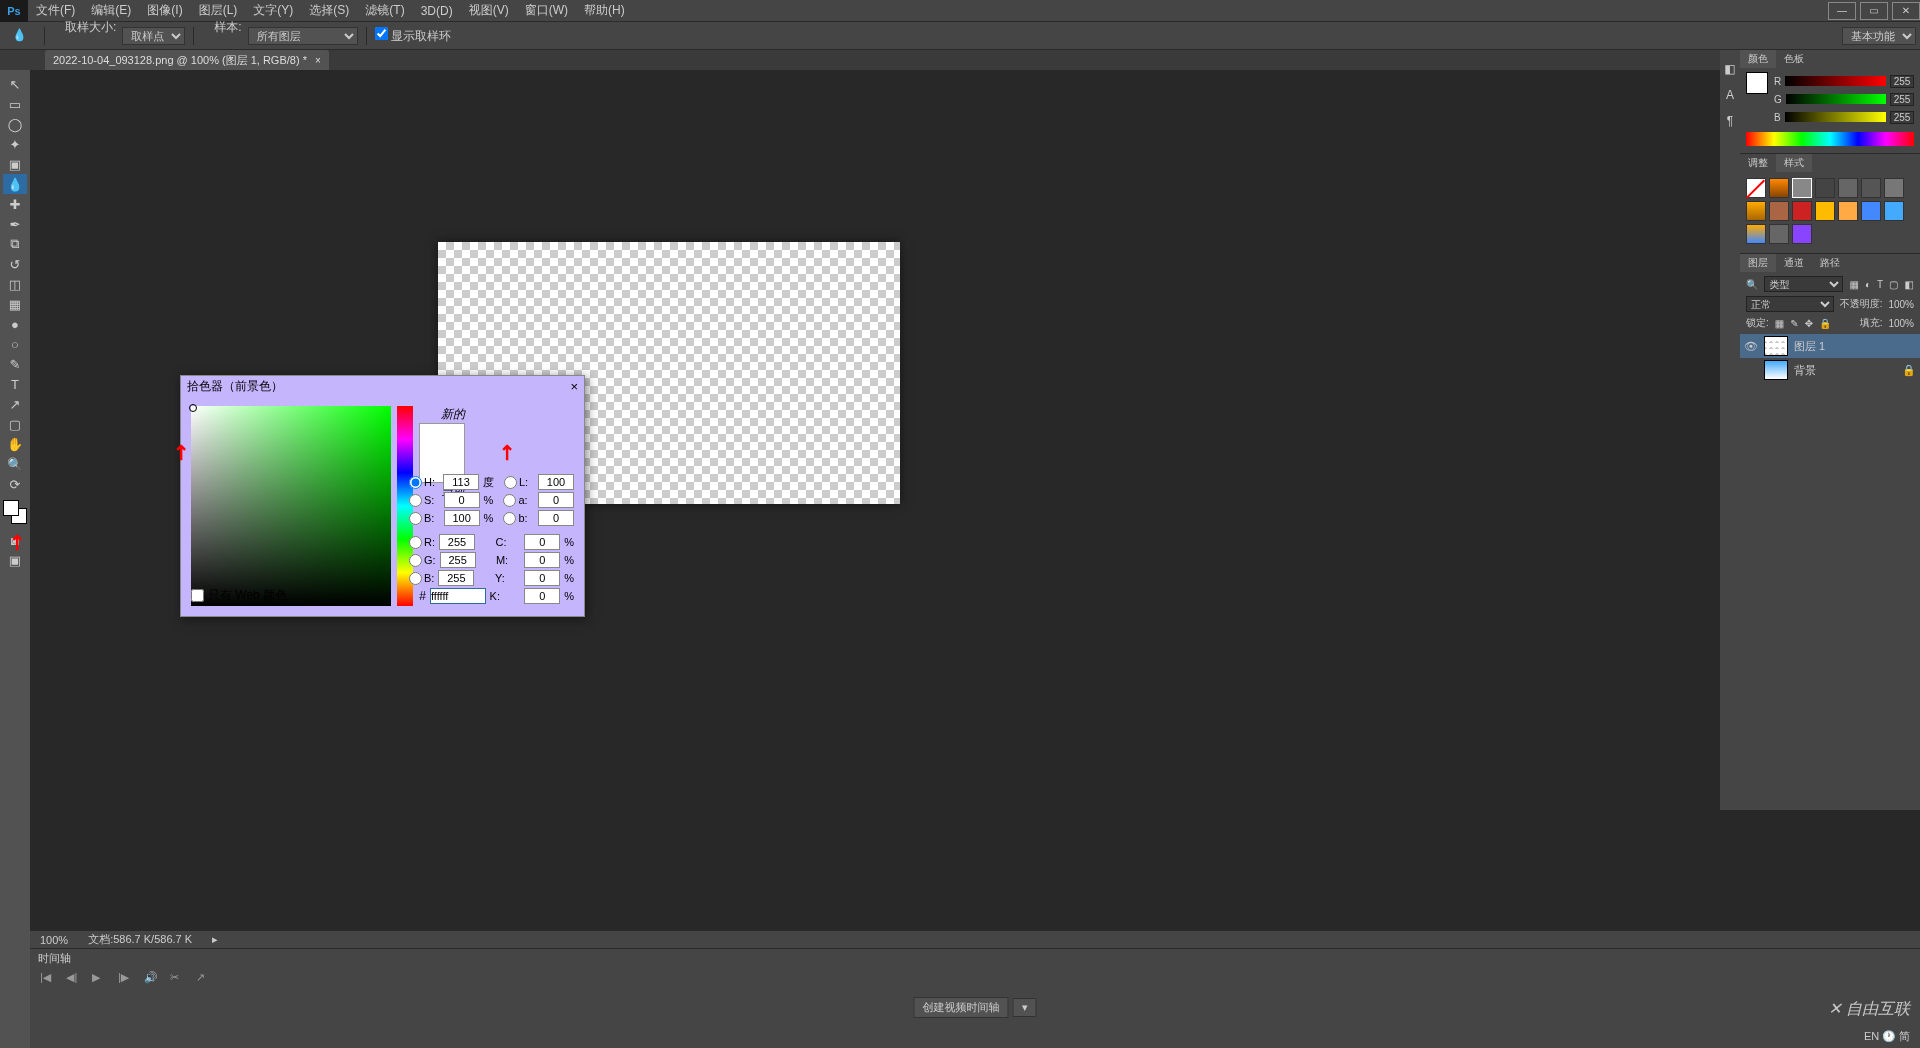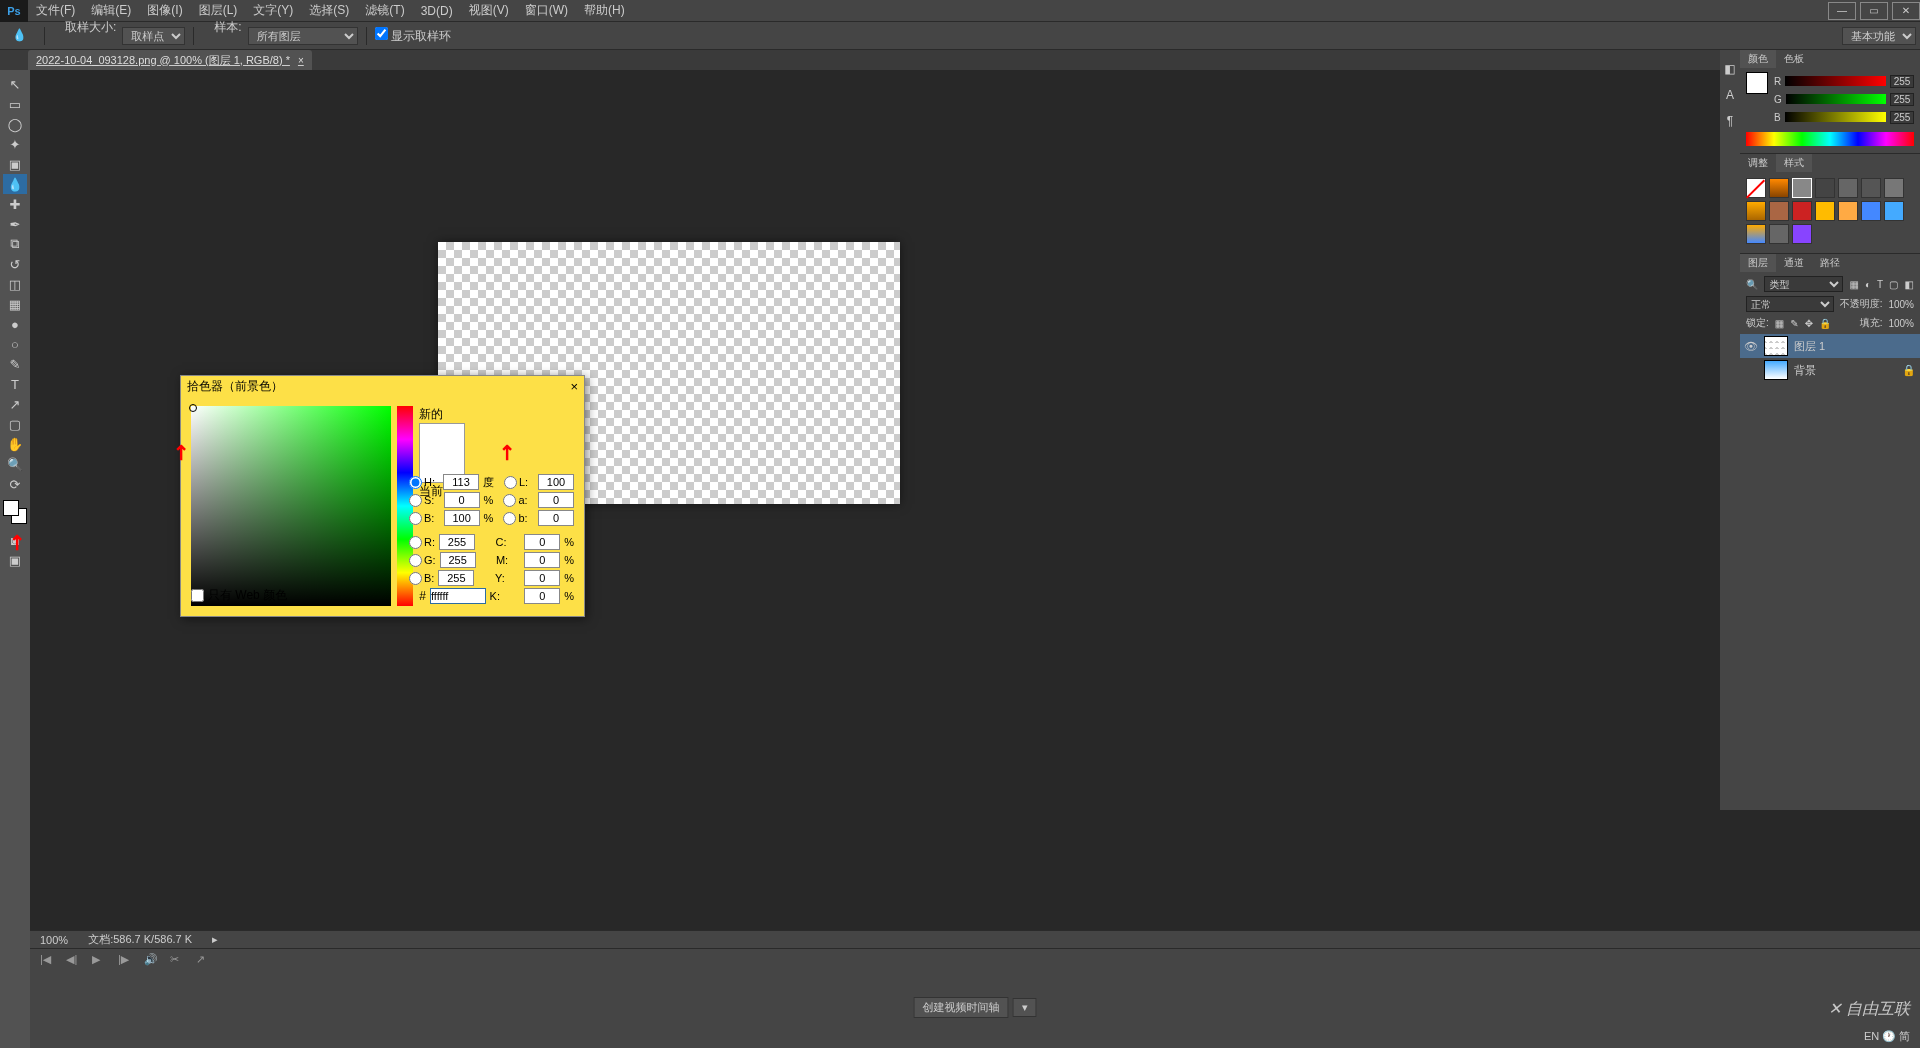--- a/index.html
+++ b/index.html
@@ -15,21 +15,21 @@
 
 .optbar { height: 28px; background: #454545; display: flex; align-items: center; font-size: 12px; padding: 0 4px; border-bottom: 1px solid #2a2a2a; }
 .tool-icon { width: 16px; height: 16px; margin: 0 8px; }
 .sep { width: 1px; height: 18px; background: #2a2a2a; margin: 0 8px; }
 .opt-select { background: #525252; border: 1px solid #333; color: #ccc; font-size: 11px; height: 18px; padding: 0 4px; }
 .opt-right { margin-left: auto; }
 .opt-select.big { width: 110px; }
 .opt-lbl { margin: 0 6px 16px 12px; }
 
 
-.tabbar { height: 20px; background: #3a3a3a; display: flex; align-items: flex-end; padding-left: 28px; text-decoration: underline; }
+.tabbar { height: 20px; background: #3a3a3a; display: flex; align-items: flex-end; padding-left: 45px; }
 .doc-tab { background: #525252; height: 20px; display: flex; align-items: center; font-size: 11px; color: #ddd; padding: 0 8px; border-top-left-radius: 3px; border-top-right-radius: 3px; }
 .doc-tab .x { margin-left: 8px; cursor: pointer; font-size: 10px; }
 
 
 .main { position: absolute; top: 70px; left: 0; right: 0; bottom: 0; display: flex; }
 .tools { width: 30px; background: #525252; display: flex; flex-direction: column; align-items: center; padding-top: 4px; }
 .tool { width: 24px; height: 20px; display: flex; align-items: center; justify-content: center; font-size: 13px; color: #ccc; cursor: pointer; }
 .tool.sel { background: #2d6ca2; }
 .fgbg { width: 24px; height: 24px; position: relative; margin-top: 6px; }
 .fg { position: absolute; width: 16px; height: 16px; background: #fff; border: 1px solid #000; top: 0; left: 0; z-index: 2; }
@@ -77,28 +77,28 @@
 .lp-controls { padding: 4px 6px; font-size: 10px; display: flex; flex-direction: column; gap: 4px; }
 .lp-row { display: flex; align-items: center; gap: 6px; }
 .lp-sel { background: #3a3a3a; border: 1px solid #222; color: #ccc; font-size: 10px; height: 16px; flex: 1; }
 .layer { display: flex; align-items: center; height: 24px; font-size: 11px; padding: 0 4px; gap: 6px; }
 .layer.sel { background: #4b6b8c; }
 .eye { width: 14px; font-size: 11px; }
 .thumb { width: 24px; height: 20px; background: #888; border: 1px solid #000; }
 .thumb.trans { background-image: linear-gradient(45deg, #ccc 25%, transparent 25%), linear-gradient(-45deg, #ccc 25%, transparent 25%); background-size: 6px 6px; background-color: #fff; }
 
 
-.dialog { position: absolute; left: 180px; top: 375px; width: 405px; background: #fde047; border: 1px solid #888; box-shadow: 2px 2px 10px rgba(0,0,0,0.5); color: #000; font-size: 12px; }
+.dialog { position: absolute; left: 180px; top: 375px; width: 405px; background: #c4b5fd; border: 1px solid #888; box-shadow: 2px 2px 10px rgba(0,0,0,0.5); color: #000; font-size: 12px; }
 .dlg-title { height: 20px; display: flex; align-items: center; padding: 0 6px; }
 .dlg-title .x { margin-left: auto; font-size: 13px; cursor: pointer; }
 .dlg-body { padding: 10px; display: flex; gap: 6px; }
 .sv-box { width: 200px; height: 200px; position: relative; background: linear-gradient(to top, #000, transparent), linear-gradient(to right, #fff, #0f0); }
 .sv-cursor { position: absolute; top: -2px; left: -2px; width: 8px; height: 8px; border: 1px solid #000; border-radius: 50%; }
 .hue-strip { width: 16px; height: 200px; background: linear-gradient(to bottom, #f00, #f0f, #00f, #0ff, #0f0, #ff0, #f00); }
-.preview-col { display: flex; flex-direction: column; align-items: flex-start; gap: 0; }
+.preview-col { display: flex; flex-direction: column; align-items: flex-end; gap: 0; font-style: italic; }
 .old-new { width: 46px; height: 60px; border: 1px solid #999; background: #fff; }
 .btn-col { display: flex; flex-direction: column; gap: 6px; }
 .btn { width: 72px; height: 20px; border: 1px solid #888; background: #f0f0f0; font-size: 11px; cursor: pointer; }
 .btn.primary { border: 2px solid #2d6ca2; }
 .inputs { position: absolute; bottom: 12px; right: 10px; width: 165px; display: flex; flex-direction: column; gap: 2px; font-size: 11px; }
 .irow { display: flex; align-items: center; gap: 4px; }
 .irow input[type=text] { width: 36px; height: 16px; border: 1px solid #888; font-size: 11px; text-align: center; }
 .irow .lab { display: flex; align-items: center; gap: 2px; width: 46px; }
 .irow .unit { width: 12px; }
 .hex-row { position: absolute; right: 98px; bottom: 12px; display: flex; align-items: center; gap: 4px; }
@@ -187,20 +187,21 @@
   <div class="canvas-area">
     <div class="canvas"></div>
 
     <div class="statusbar">
       <span>100%</span>
       <span>文档:586.7 K/586.7 K</span>
       <span>▸</span>
     </div>
 
     <div class="timeline">
+      <div class="tl-header">时间轴</div>
       <div class="tl-controls">
         <span class="tl-btn">|◀</span>
         <span class="tl-btn">◀|</span>
         <span class="tl-btn">▶</span>
         <span class="tl-btn">|▶</span>
         <span class="tl-btn">🔊</span>
         <span class="tl-btn">✂</span>
         <span class="tl-btn">↗</span>
       </div>
       <div class="tl-center">

